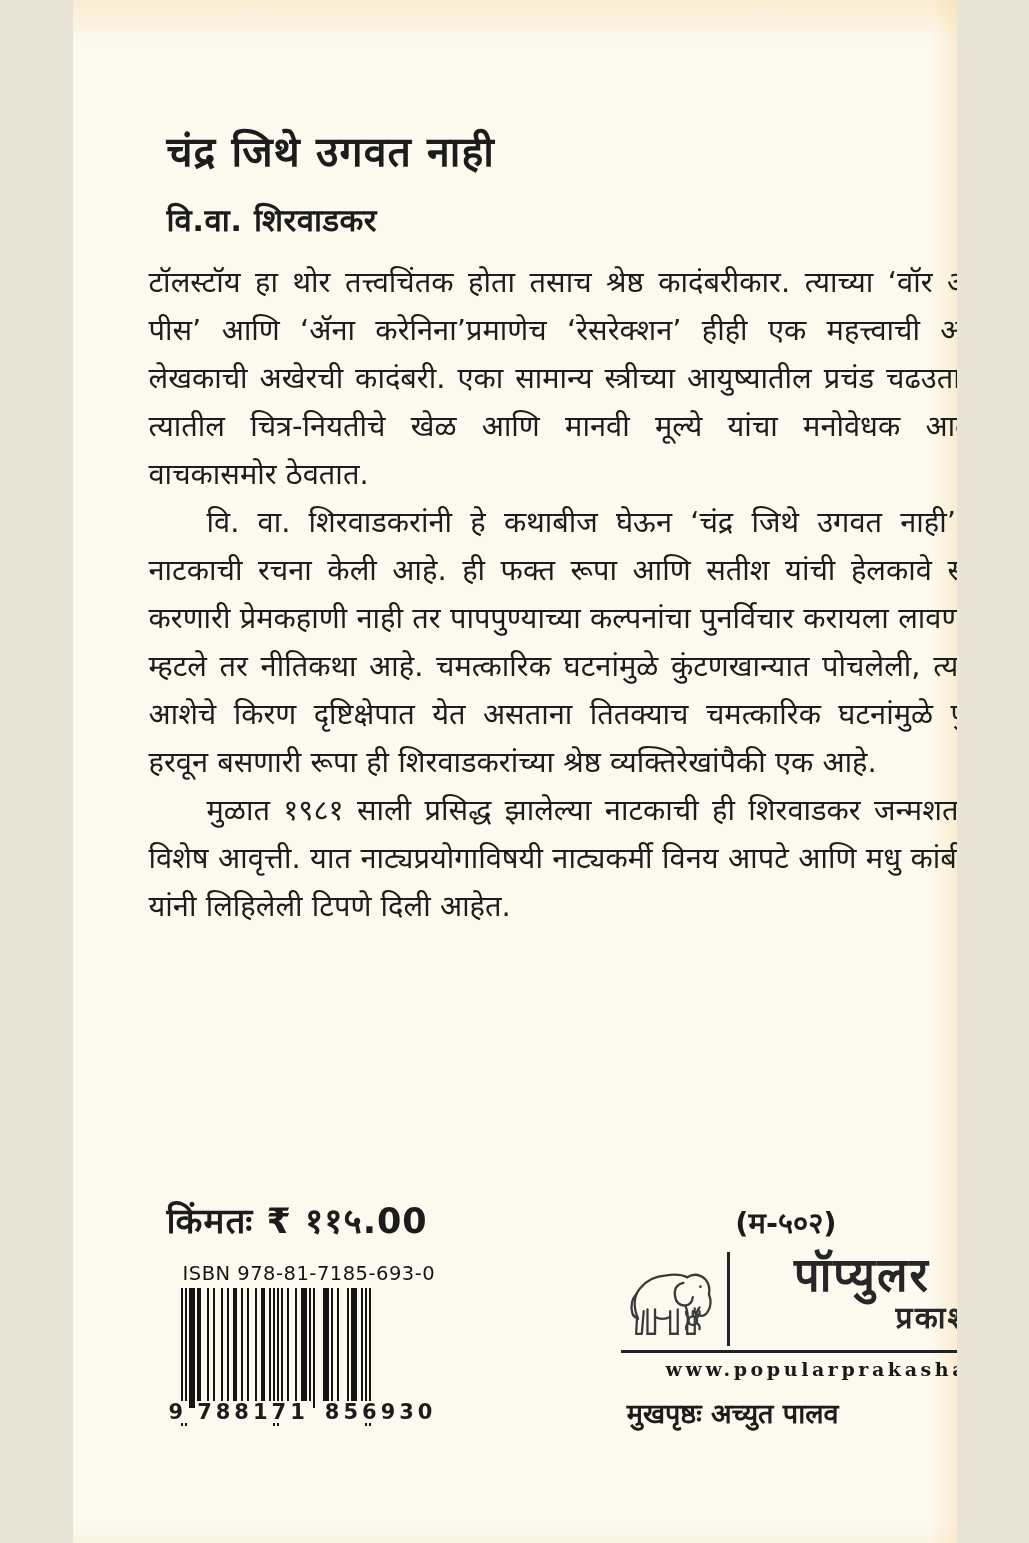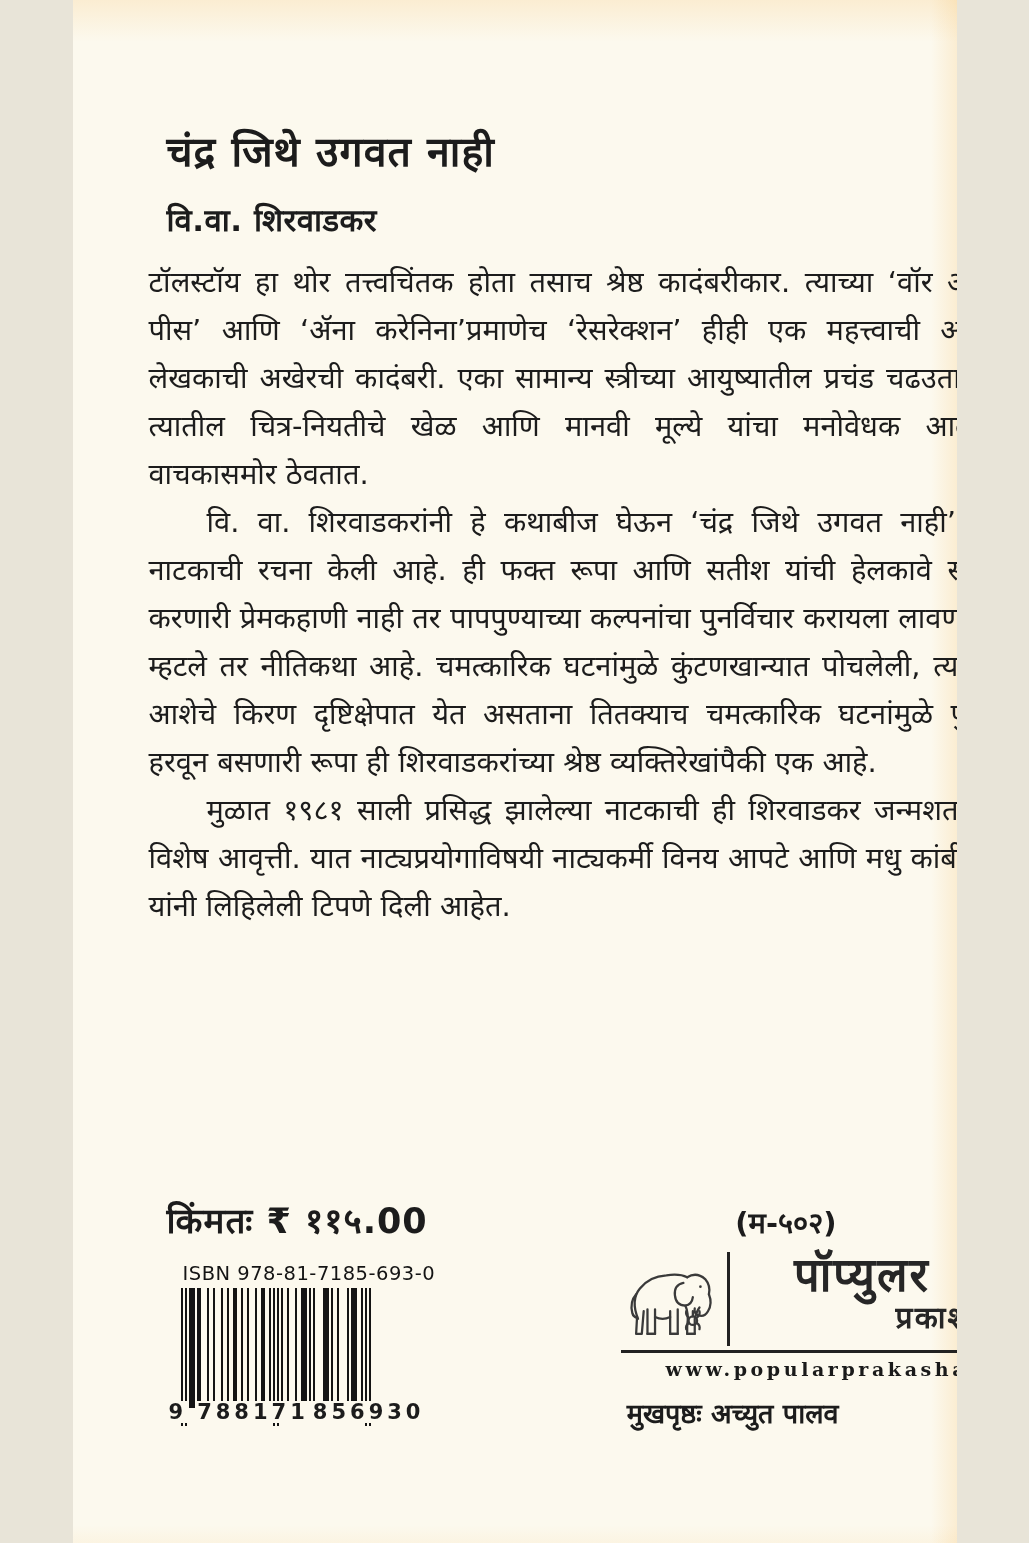--- a/index.html
+++ b/index.html
@@ -60,21 +60,21 @@
   .bc-mod{width:2px;height:120px;}
   .bc-mod.on{background:#141414;}
   .bc-mod.on.guard{height:138px;}
   .bar-digits{
     position:absolute;left:0;top:139px;width:220px;
     font-size:21px;font-weight:600;letter-spacing:4px;
     display:flex;
   }
   .bar-digits span{background:#fcf9ee;padding:0 2px;line-height:22px;}
   .bar-digits .lead{margin-right:6px;}
-  .bar-digits .g2{margin-left:0;}
+  .bar-digits .g2{margin-left:12px;}
   
   .publisher{
     position:absolute;left:548px;top:1250px;width:368px;
   }
   .pub-row{display:flex;align-items:stretch;}
   .elephant{width:104px;height:96px;flex:0 0 auto;}
   .pub-divider{width:3px;background:#222;margin:2px 6px 0 2px;}
   .pub-name{flex:1;display:flex;flex-direction:column;justify-content:flex-start;}
   .pub-name-1{
     font-size:45px;font-weight:900;letter-spacing:2px;

